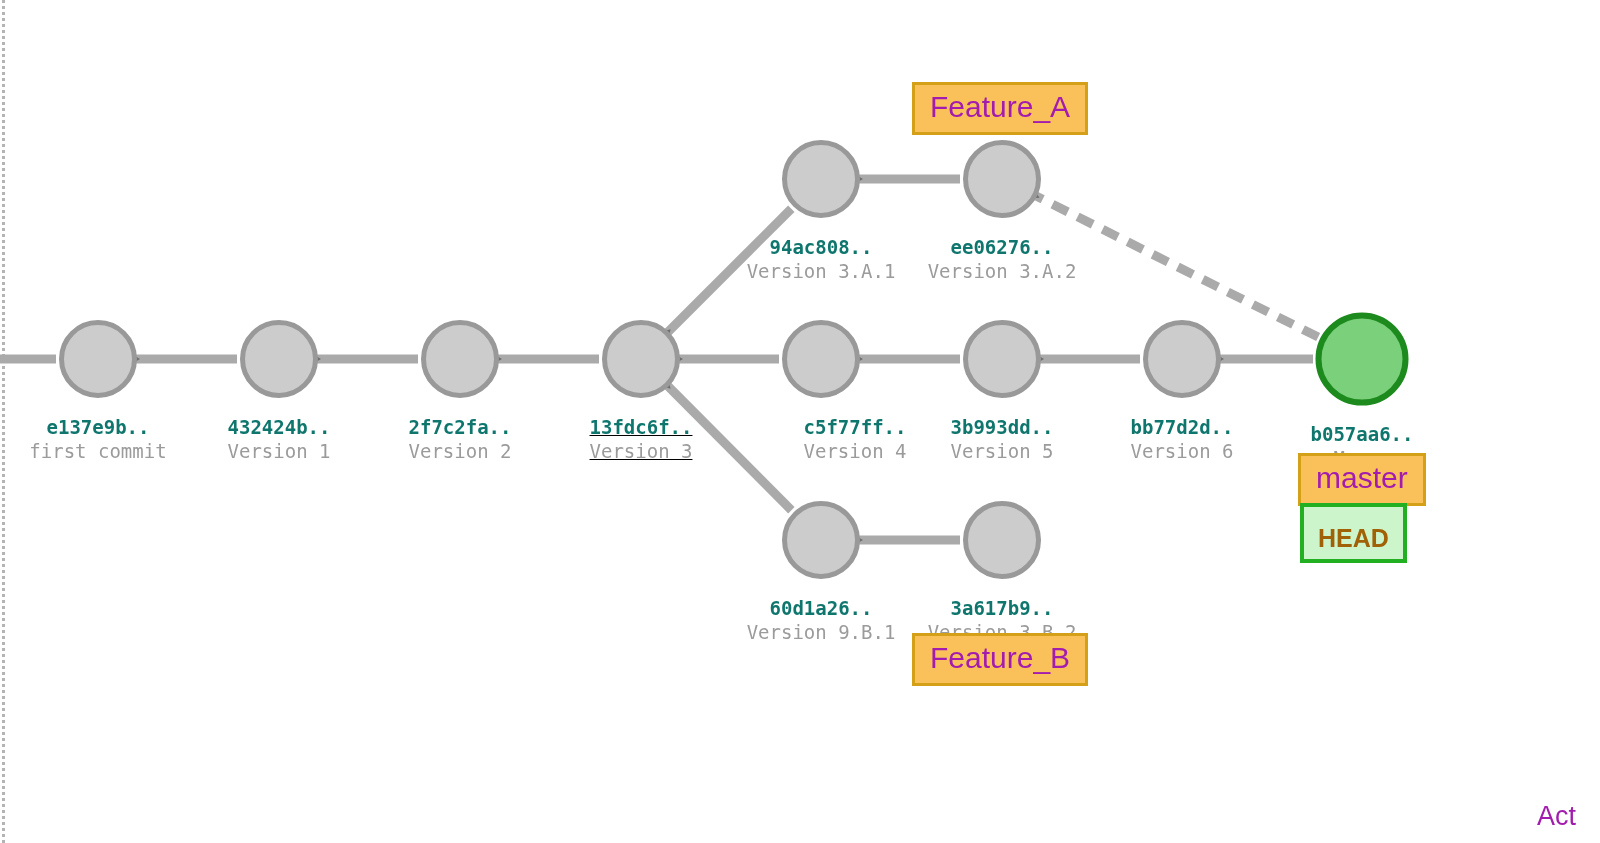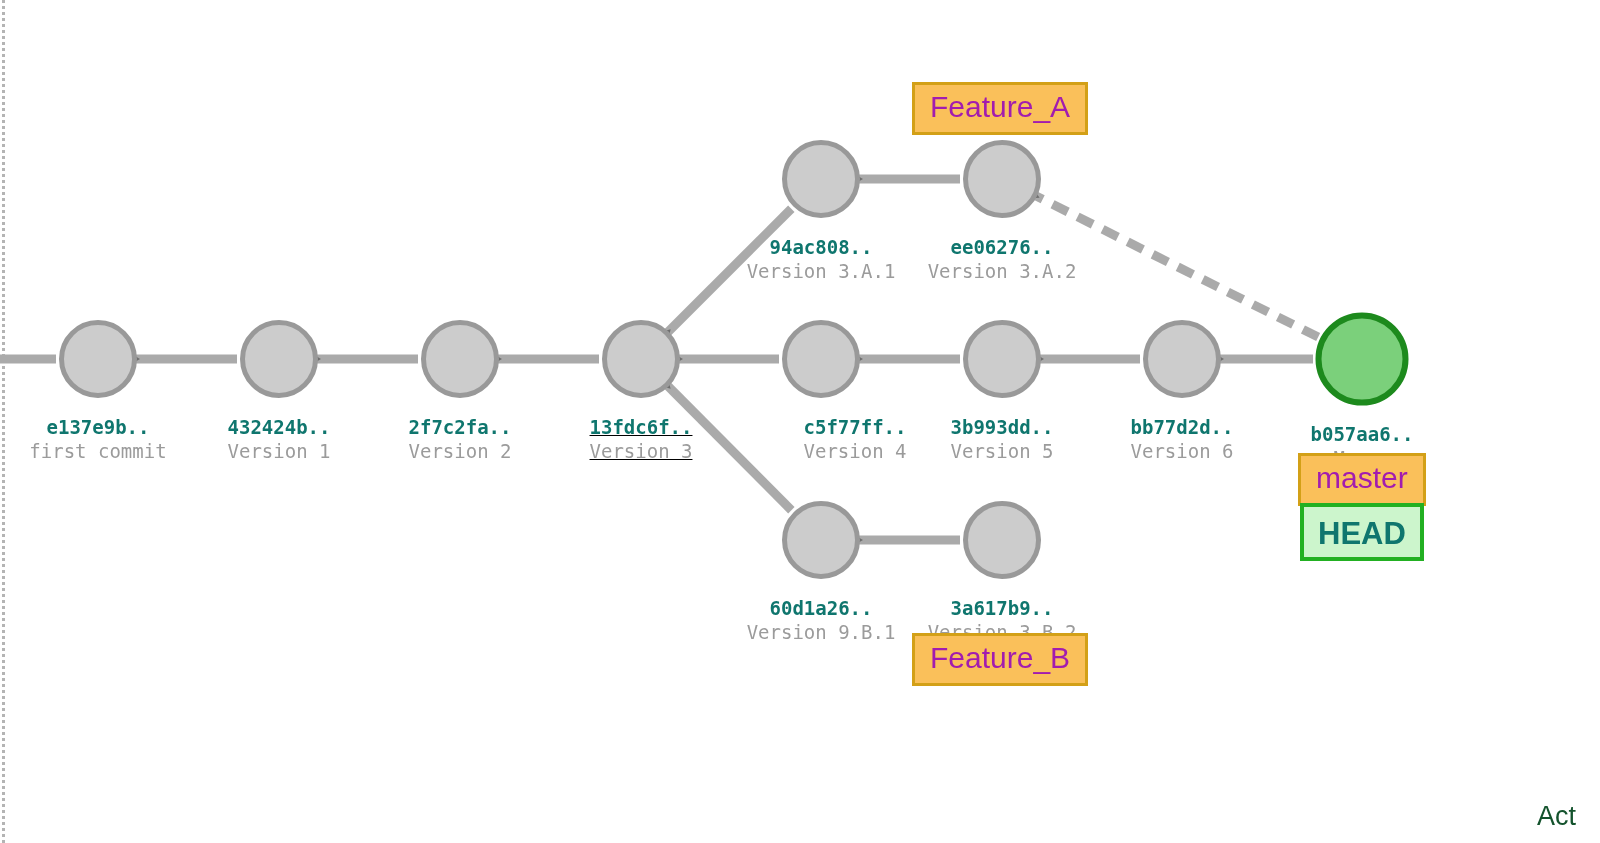--- a/index.html
+++ b/index.html
@@ -70,30 +70,30 @@
   .ref-branch {
     background: #fac05a;
     border: 3px solid #d3a017;
     color: #a21caf;
     font-size: 30px;
     padding: 7px 15px 10px 15px;
   }
   .ref-head {
     background: #ccf5cc;
     border: 4px solid #22b022;
-    color: #0f766e;
-    font-size: 31px;
+    color: #a16207;
+    font-size: 25px;
     font-weight: bold;
-    padding: 11px 14px 8px 14px;
+    padding: 19px 14px 8px 14px;
   }
   .watermark {
     position: absolute;
     font-family: "Liberation Sans", sans-serif;
     font-size: 27px;
-    color: #14532d;
+    color: #a21caf;
     white-space: nowrap;
   }
 </style>
 </head>
 <body>
 
 <div id="canvas">
 
   <div class="edge-rule"></div>
 

